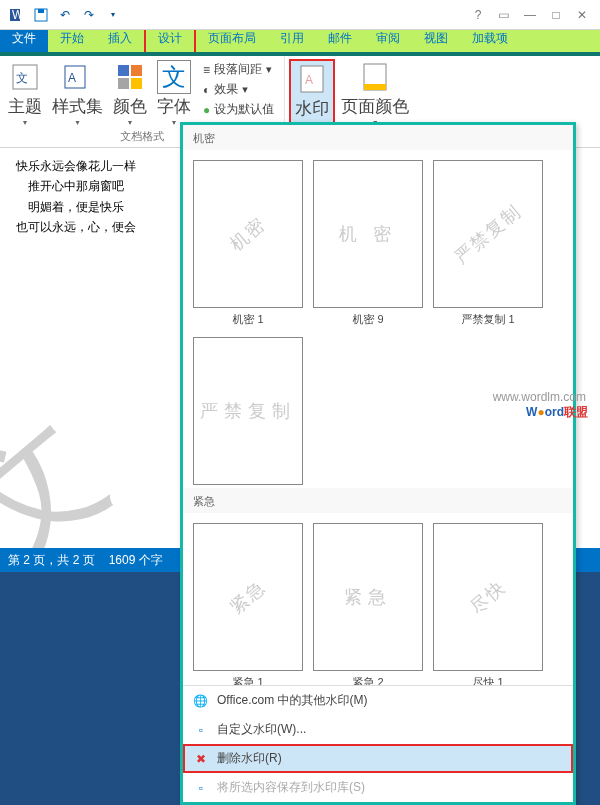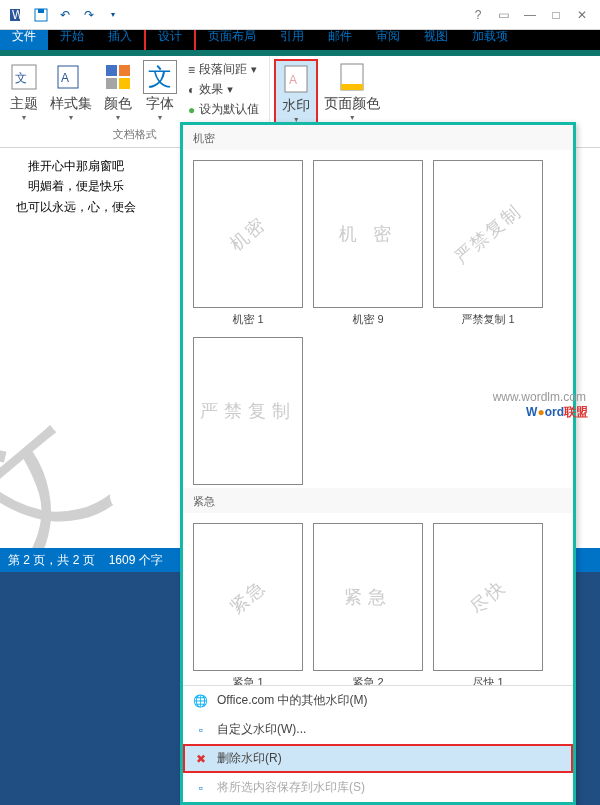--- a/index.html
+++ b/index.html
@@ -3,30 +3,30 @@
 <meta charset="utf-8">
 <style>
 *{margin:0;padding:0;box-sizing:border-box;font-family:"Microsoft YaHei","Segoe UI",sans-serif;font-size:12px}
 body{background:#fff;width:600px;height:805px;overflow:hidden;position:relative}
 .titlebar{height:30px;background:#fff;border-bottom:1px solid #d4d4d4;display:flex;align-items:center;position:relative}
 .qat{display:flex;align-items:center;padding-left:6px;gap:2px}
 .qat-btn{width:22px;height:22px;display:flex;align-items:center;justify-content:center;color:#015299}
 .title-text{position:absolute;left:50%;transform:translateX(-50%);color:#444;font-size:12px}
 .winctrl{margin-left:auto;display:flex;gap:2px;padding-right:6px}
 .winctrl span{width:24px;height:22px;display:flex;align-items:center;justify-content:center;color:#777}
-.tabs{height:26px;background:#000000;display:flex;align-items:flex-end;border-bottom:6px solid #0f766e}
+.tabs{height:26px;background:#bef264;display:flex;align-items:flex-end;border-bottom:4px solid #0f766e}
 .tab{padding:5px 12px;color:#0173c7;cursor:pointer;font-size:12px}
 .tab.file{background:#0173c7;color:#fff}
 .tab.active{border:2px solid #e62828;border-bottom:none;color:#0173c7}
 .ribbon{height:92px;background:#fff;border-bottom:1px solid #d4d4d4;display:flex}
 .rgroup{display:flex;flex-direction:column;align-items:center;padding:3px 4px;border-right:1px solid #e5e5e5}
 .rstack{display:flex;align-items:flex-start;gap:2px}
 .rbtn-lg{display:flex;flex-direction:column;align-items:center;padding:2px 4px;min-width:38px}
 .rbtn-lg .ico{width:32px;height:32px;display:flex;align-items:center;justify-content:center;font-size:20px;color:#0173c7}
-.rbtn-lg .lbl{font-size:14px;color:#444;margin-top:2px;text-align:center}
+.rbtn-lg .lbl{font-size:17px;color:#444;margin-top:2px;text-align:center}
 .rbtn-lg .arr{font-size:8px;color:#666}
 .rbtn-watermark{border:2px solid #e62828;background:#cde6f7}
 .rsmall{display:flex;flex-direction:column;gap:3px;padding:2px 6px}
 .rsmall-item{display:flex;align-items:center;gap:4px;font-size:11px;color:#444}
 .grouplabel{font-size:11px;color:#777;margin-top:auto;padding-bottom:2px}
 .doc-area{position:absolute;left:0;top:148px;right:0;bottom:28px;background:#fff}
 .doc-text{padding:8px 10px 8px 16px;font-size:13px;line-height:1.7;color:#000;width:180px}
 .big-wm{position:absolute;left:-40px;top:250px;font-size:140px;color:#d0d0d0;transform:rotate(-40deg);font-family:SimSun}
 .statusbar{position:absolute;left:0;right:0;bottom:233px;height:24px;background:#0173c7;color:#fff;display:flex;align-items:center;padding:0 8px;font-size:11px;gap:14px;z-index:2}
 .blue-bg{position:absolute;left:0;right:0;bottom:0;height:233px;background:#204e82;z-index:1}
@@ -165,20 +165,21 @@
           </div>
         <div class="lbl">页面颜色</div>
           <div class="arr">▾</div>
       </div>
     </div>
   </div>
 </div>
 
 <div class="doc-area">
   <div class="doc-text">
+    <div>快乐永远会像花儿一样</div>
     <div>　推开心中那扇窗吧</div>
     <div>　明媚着，便是快乐</div>
     <div>也可以永远，心，便会</div>
   </div>
   <div class="big-wm">文</div>
 </div>
 
 <div class="statusbar">
   <span>第 2 页，共 2 页</span>
   <span>1609 个字</span>

